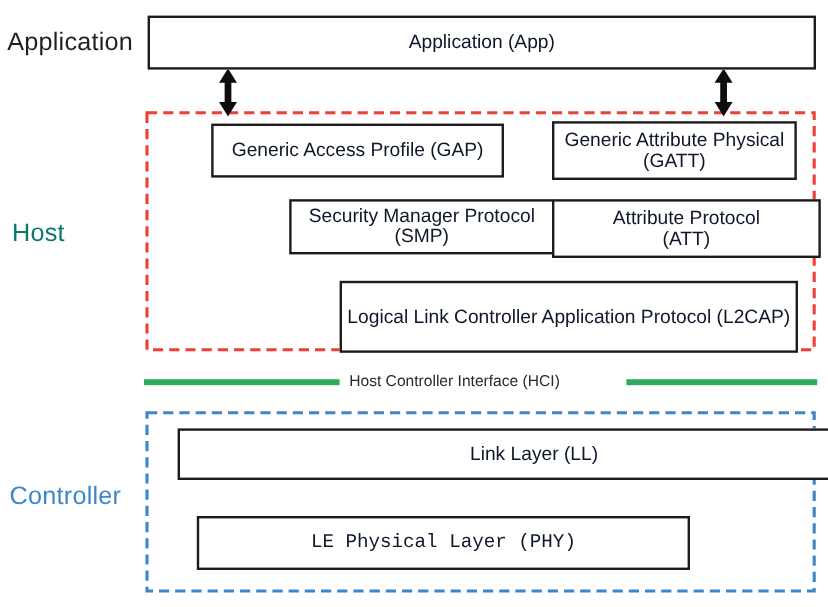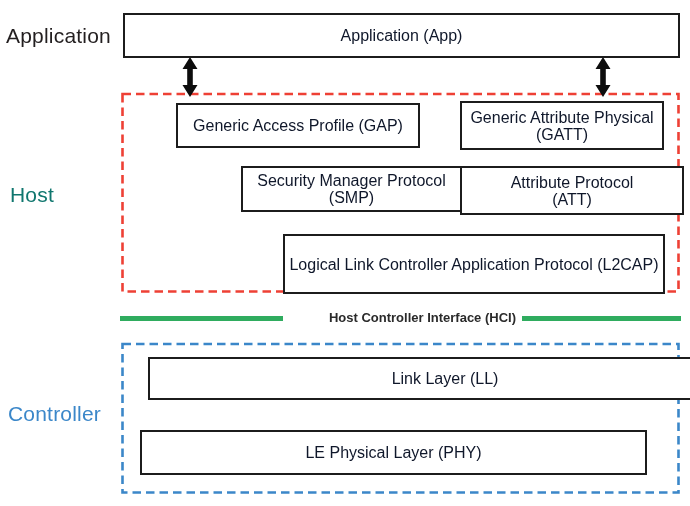--- a/index.html
+++ b/index.html
@@ -16,21 +16,21 @@
   .side-label.controller{color:#3b87c9;text-align:center;}
   .box{
     position:absolute;box-sizing:border-box;border:2px solid #1c1c1c;background:#ffffff;
     display:flex;flex-direction:column;align-items:center;justify-content:center;
     text-align:center;font-size:16px;line-height:17px;color:#0f172a;
   }
   .svg-layer{position:absolute;left:0;top:0;pointer-events:none;}
   .hci-bar{position:absolute;height:5px;background:#2fac5f;top:316px;}
   .hci-text{
     position:absolute;left:291px;top:310px;width:225px;height:17px;
-    text-align:right;font-size:13px;color:#2a2a2a;white-space:nowrap;font-weight:bold;
+    text-align:left;font-size:13px;color:#2a2a2a;white-space:nowrap;
   }
 </style>
 </head>
 <body>
 
 <div id="stage">
 
   <svg class="svg-layer" width="690" height="506" viewBox="0 0 690 506">
     <rect x="122.5" y="94" width="556" height="197.5" fill="none" stroke-width="2.6" stroke-dasharray="8.5 5" stroke="#ee4035"></rect>
     <rect x="122.5" y="344" width="556" height="148.5" fill="none" stroke-width="2.6" stroke-dasharray="8.5 5" stroke="#3b87c9"></rect>
@@ -70,17 +70,17 @@
   </div>
 
   <div class="hci-bar" style="left:120px;width:163px;"></div>
   <div class="hci-text">Host Controller Interface (HCI)</div>
   <div class="hci-bar" style="left:522px;width:159px;"></div>
 
   <div class="box" style="left:148px;top:357px;width:594px;height:43px;">
     <span>Link Layer (LL)</span>
   </div>
 
-  <div class="box" style="left:140px;top:430px;width:507px;height:45px;">
+  <div class="box" style="left:164px;top:430px;width:411px;height:45px;font-family:Liberation Mono, monospace;">
     <span>LE Physical Layer (PHY)</span>
   </div>
 
 </div>
 
 </body></html>

